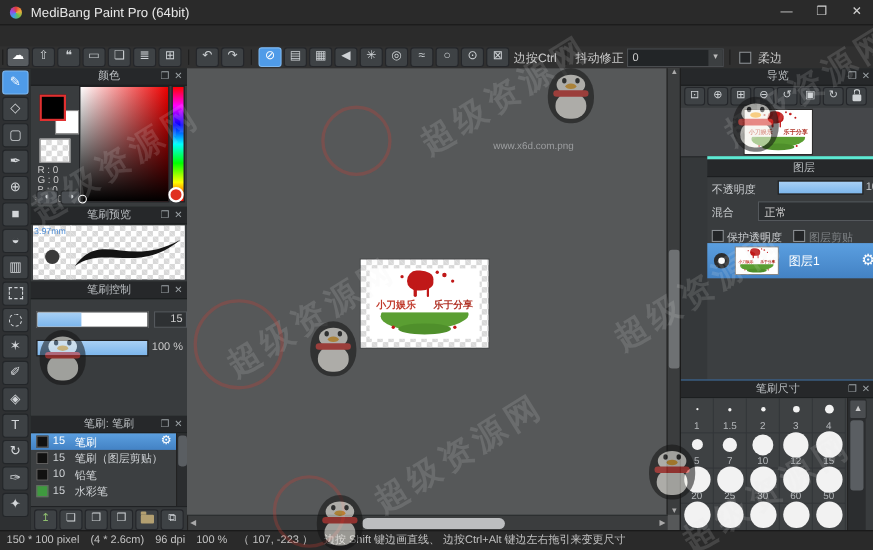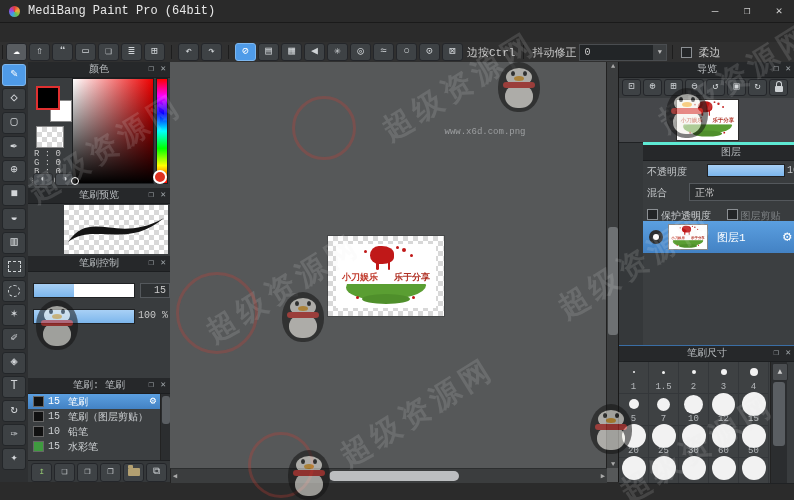--- a/index.html
+++ b/index.html
@@ -1,17 +1,17 @@
 <!DOCTYPE html>
 <html><head>
 <meta charset="utf-8">
 <style>
   html,body{margin:0;padding:0;background:#1b1b1b;}
   #app{position:relative;width:794px;height:500px;overflow:hidden;background:#2b2b2b;
-       font-family:Liberation Mono, monospace;color:#ddd;user-select:none;}
+       font-family:Liberation Sans, sans-serif;color:#ddd;user-select:none;}
   .abs{position:absolute;}
   
   #titlebar{left:0;top:0;width:794px;height:22px;background:#2a2a2a;border-bottom:1px solid #1a1a1a;}
   #app-icon{left:9px;top:6px;width:11px;height:11px;border-radius:50%;
     background:conic-gradient(#e23b3b,#f0a93a,#68c24a,#3aa0e8,#9a4ae0,#e23b3b);}
   #title-text{left:28px;top:4px;font-size:12px;color:#e8e8e8;}
   .win-btn{top:0;width:30px;height:22px;text-align:center;line-height:22px;font-size:11px;color:#cfcfcf;}
   #menubar{left:0;top:22px;width:794px;height:20px;background:#262626;border-bottom:1px solid #171717;
            display:flex;align-items:center;}
   .menu-item{font-size:11px;color:#dcdcdc;padding:0 9px;line-height:20px;white-space:nowrap;}
@@ -213,20 +213,24 @@
            background:linear-gradient(to bottom,#f00,#f0f,#00f,#0ff,#0f0,#ff0,#f00);"></div>
       <div class="abs" style="left:125px;top:108px;width:10px;height:10px;background:#e03020;border:2px solid #fff;border-radius:50%;"></div>
     </div>
 
     <div class="lp" style="top:126px;height:68px;">
       <div class="panel-head" style="top:0;">
         <span class="ph-title">笔刷预览</span>
         <span class="ph-pop">❐</span>
         <span class="ph-close">✕</span>
       </div>
+      <div class="abs checker" style="left:2px;top:17px;width:34px;height:49px;border-right:1px solid #999;">
+        <div class="abs" style="left:1px;top:1px;font-size:8px;color:#4f8fd8;">3.97mm</div>
+        <div class="abs" style="left:11px;top:22px;width:13px;height:13px;border-radius:50%;background:#3a3a3a;"></div>
+      </div>
       <div class="abs checker" style="left:36px;top:17px;width:104px;height:49px;">
         <svg width="104" height="49" viewBox="0 0 104 49">
           <path d="M4 37 C 28 3, 52 40, 100 13 C 62 45, 30 17, 4 37 Z" fill="#141414"></path>
         </svg>
       </div>
     </div>
 
     <div class="lp" style="top:194px;height:122px;">
       <div class="panel-head" style="top:0;">
         <span class="ph-title">笔刷控制</span>
@@ -550,20 +554,23 @@
             </div>
           </div>
         </div>
       <div class="scroll-track" style="left:151px;top:16px;width:16px;height:121px;">
         <div style="position:absolute;left:1px;top:1px;width:14px;height:16px;background:#4a4d50;border:1px solid #2a2c2e;border-radius:2px;color:#ccc;font-size:8px;text-align:center;line-height:15px;">▲</div>
         <div class="scroll-thumb" style="left:2px;top:20px;width:12px;height:64px;"></div>
       </div>
     </div>
   </div>
 
+  <div id="statusbar" class="abs">
+    <span>150 * 100 pixel　(4 * 2.6cm)　96 dpi　100 %　（ 107, -223 ）　边按 Shift 键边画直线、 边按Ctrl+Alt 键边左右拖引来变更尺寸</span>
+  </div>
 
   <div id="wm-layer">
       <div class="wm-text" style="left: 18px; top: 128px;">超级资源网</div>
       <div class="wm-text" style="left: 196px; top: 268px;">超级资源网</div>
       <div class="wm-text" style="left: 372px; top: 66px;">超级资源网</div>
       <div class="wm-text" style="left: 330px; top: 392px;">超级资源网</div>
       <div class="wm-text" style="left: 548px; top: 244px;">超级资源网</div>
       <div class="wm-text" style="left: 648px; top: 58px;">超级资源网</div>
       <div class="wm-text" style="left: 610px; top: 428px;">超级资源网</div>
       <div class="wm-ring" style="left: 176px; top: 272px; height: 76px; width: 76px;"></div>

